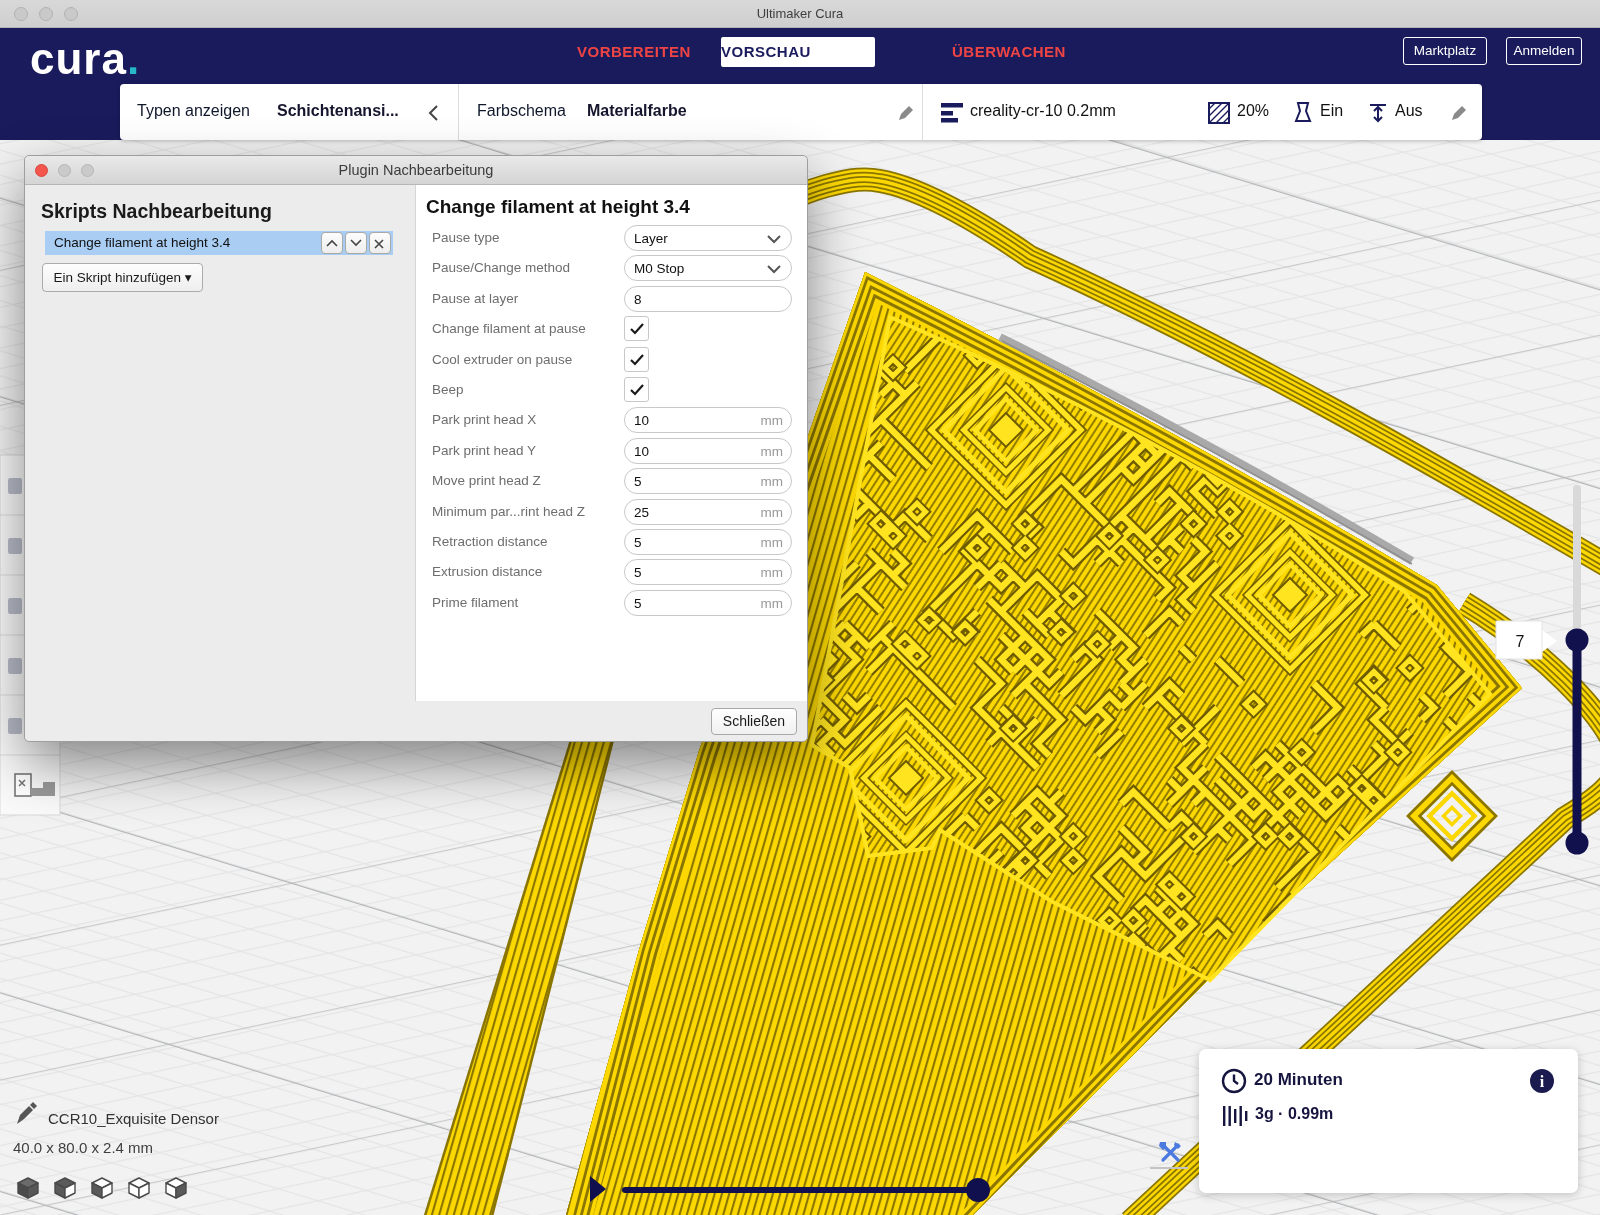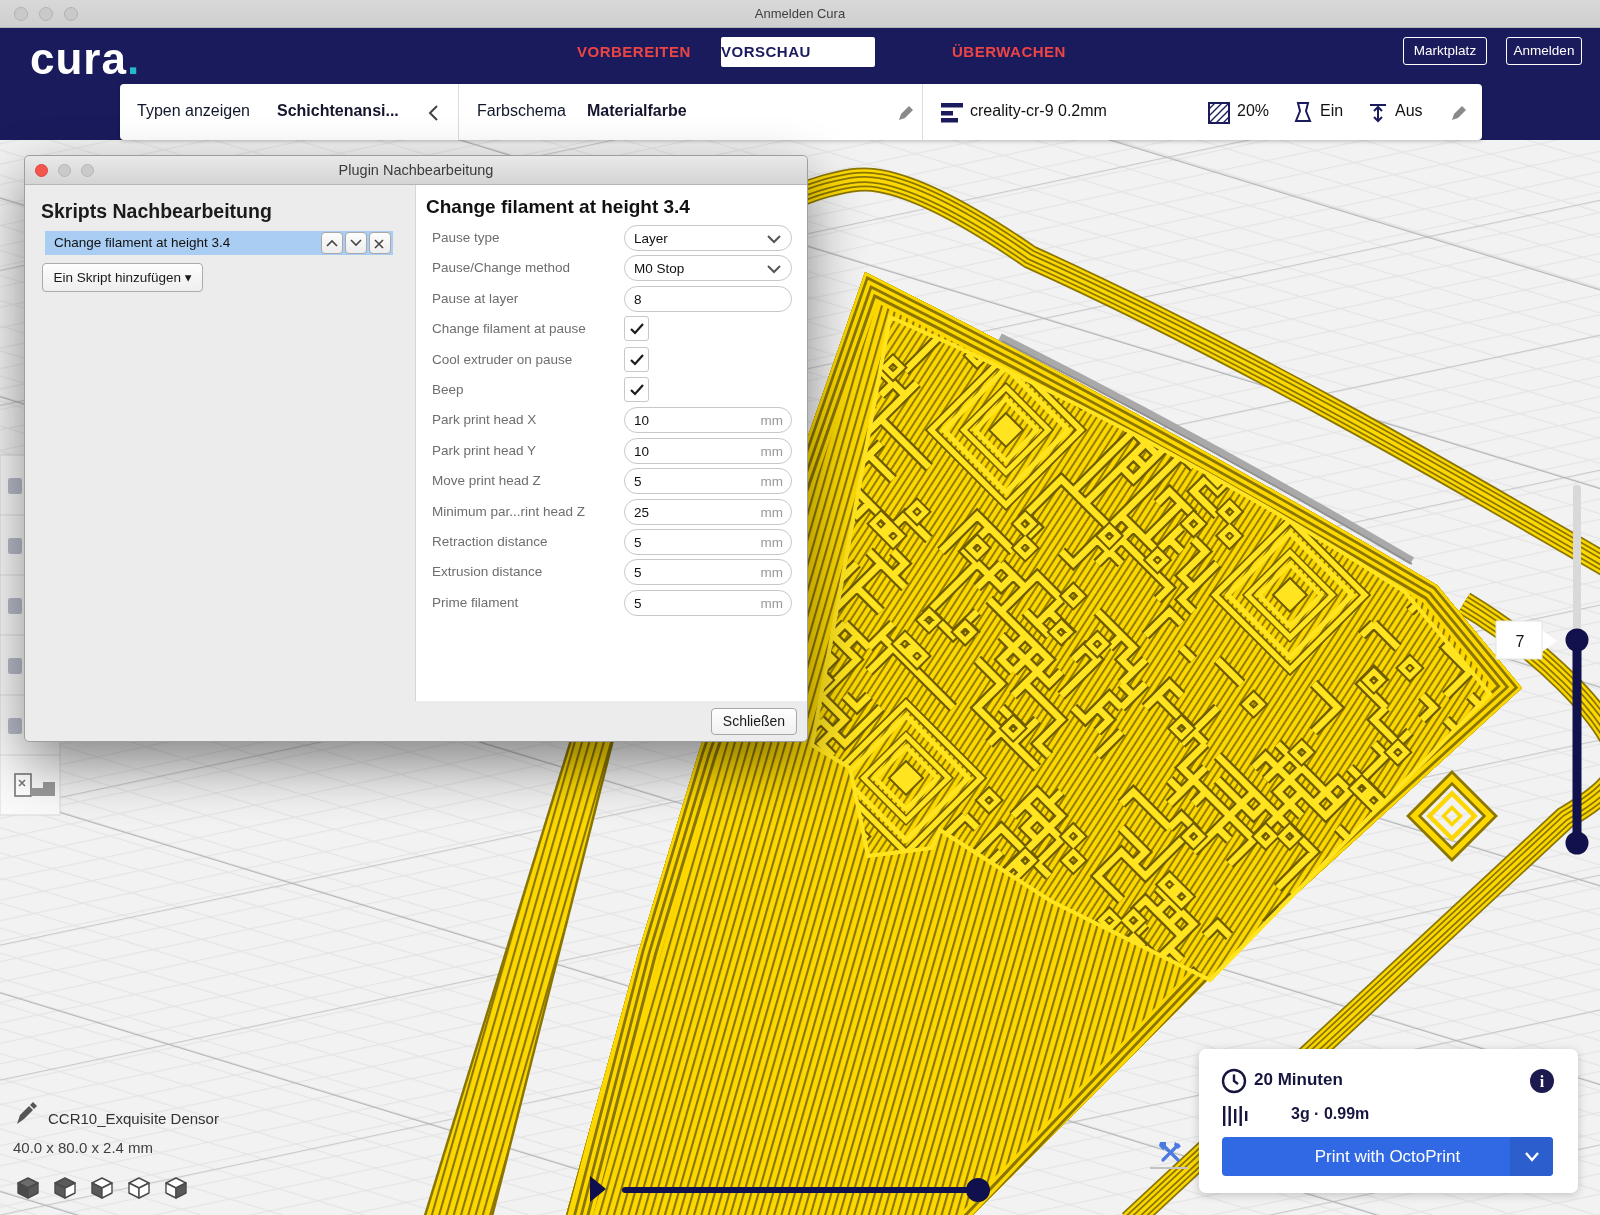--- a/index.html
+++ b/index.html
@@ -30,21 +30,21 @@
 .panel h2 { position:absolute; left:10px; top:11px; font-size:19px; font-weight:bold; color:#111; }
 .lbl { position:absolute; left:16px; font-size:13.5px; color:#6e6e6e; white-space:nowrap; }
 .ctl { position:absolute; left:208px; width:168px; height:26px; background:#fff; border:1px solid #c8c8c8; border-radius:13px; font-size:13.5px; color:#111; }
 .ctl span { position:absolute; left:9px; top:5px; }
 .ctl em { position:absolute; right:8px; top:5px; font-style:normal; color:#999; }
 .cb { position:absolute; left:208px; width:25px; height:25px; background:#fff; border:1px solid #c8c8c8; border-radius:3px; }
 .cb svg { position:absolute; left:4px; top:5px; }
 .closebtn { position:absolute; right:10px; bottom:6px; width:86px; height:27px; background:linear-gradient(#ffffff,#f0f0f0); border:1px solid #a8a8a8; border-radius:4px; font-size:14px; color:#1a1a1a; text-align:center; line-height:25px; }
 .card { position:absolute; left:1199px; top:1049px; width:379px; height:144px; background:#fff; border-radius:7px; box-shadow:0 2px 10px rgba(0,0,0,0.2); }
 .card .row1 { position:absolute; left:55px; top:21px; font-size:17px; font-weight:bold; color:#15153f; }
-.card .row2 { position:absolute; left:56px; top:56px; font-size:16px; font-weight:bold; color:#15153f;margin-left:36px; }
+.card .row2 { position:absolute; left:56px; top:56px; font-size:16px; font-weight:bold; color:#15153f; }
 .pbtn { position:absolute; left:23px; top:88px; width:331px; height:39px; background:#3168e3; border-radius:4px; color:#fff; font-size:17px; text-align:center; line-height:39px; }
 .pbtn .dd2 { position:absolute; right:0; top:0; width:43px; height:39px; background:#2c5ece; border-radius:0 4px 4px 0; }
 </style>
 </head>
 <body>
 <svg width="1600" height="1215" viewBox="0 0 1600 1215" style="position:absolute;left:0;top:0">
 <defs>
 <pattern id="stripes" width="7" height="8" patternUnits="userSpaceOnUse" patternTransform="rotate(16)">
   <rect width="7" height="8" fill="#fcd800"></rect>
   <rect width="2.1" height="8" fill="#8a7500"></rect>
@@ -233,21 +233,21 @@
     <span class="sb dark" style="left:467px;">Materialfarbe</span>
     <svg width="18" height="18" viewBox="0 0 18 18" style="position:absolute;left:777px;top:20px">
         <path d="M2,16 l2,-6 8,-8 4,4 -8,8 z" fill="#8a8a8a"></path>
       </svg>
     <span class="sb sep" style="left:802px;"></span>
     <svg width="24" height="24" viewBox="0 0 24 24" style="position:absolute;left:820px;top:17px">
         <rect x="1" y="2" width="22" height="4.5" fill="#1a1b5c"></rect>
         <rect x="1" y="10" width="12" height="4.5" fill="#1a1b5c"></rect>
         <rect x="1" y="17" width="17" height="4.5" fill="#1a1b5c"></rect>
       </svg>
-    <span class="sb" style="left:850px;color:#111;">creality-cr-9 0.2mm</span>
+    <span class="sb" style="left:850px;color:#111;">creality-cr-10 0.2mm</span>
     <svg width="24" height="24" viewBox="0 0 24 24" style="position:absolute;left:1087px;top:17px">
         <rect x="2" y="2" width="20" height="20" fill="none" stroke="#1a1b5c" stroke-width="2"></rect>
         <path d="M2,8 l6,-6 M2,15 l13,-13 M2,22 l20,-20 M9,22 l13,-13 M16,22 l6,-6" stroke="#1a1b5c" stroke-width="1.4"></path>
       </svg>
     <span class="sb" style="left:1117px;color:#111;">20%</span>
     <svg width="22" height="24" viewBox="0 0 22 24" style="position:absolute;left:1172px;top:17px">
         <path d="M6,2 h10 l-2,8 4,10 h-14 l4,-10 z" fill="none" stroke="#1a1b5c" stroke-width="2"></path>
       </svg>
     <span class="sb" style="left:1200px;color:#111;">Ein</span>
     <svg width="22" height="24" viewBox="0 0 22 24" style="position:absolute;left:1247px;top:17px">
@@ -256,21 +256,21 @@
     <span class="sb" style="left:1275px;color:#111;">Aus</span>
     <svg width="18" height="18" viewBox="0 0 18 18" style="position:absolute;left:1330px;top:20px">
         <path d="M2,16 l2,-6 8,-8 4,4 -8,8 z" fill="#8a8a8a"></path>
       </svg>
   </div>
 </div>
 <div class="titlebar">
   <span class="dot" style="left:14px;"></span>
   <span class="dot" style="left:39px;"></span>
   <span class="dot" style="left:64px;"></span>
-  <span class="t">Anmelden Cura</span>
+  <span class="t">Ultimaker Cura</span>
 </div>
 
 <div class="dialog">
   <div class="dlg-title">Plugin Nachbearbeitung</div>
   <span class="tl" style="left:10px;background:#f4564e;border:1px solid #d8453e;"></span>
   <span class="tl" style="left:33px;background:#cacaca;border:1px solid #b5b5b5;"></span>
   <span class="tl" style="left:56px;background:#cacaca;border:1px solid #b5b5b5;"></span>
   <div class="dlg-h1">Skripts Nachbearbeitung</div>
   <div class="sel">Change filament at height 3.4</div>
   <span class="mbtn" style="left:296px;">
@@ -379,18 +379,13 @@
         <rect x="11" y="6" width="2.4" height="14"></rect>
         <rect x="16.5" y="3" width="2.4" height="20"></rect>
         <rect x="22" y="8" width="2.4" height="10"></rect>
       </g>
     </svg>
   <div class="row2">3g · 0.99m</div>
   <svg width="24" height="24" viewBox="0 0 24 24" style="position:absolute;left:331px;top:20px">
       <circle cx="12" cy="12" r="12" fill="#1b1b50"></circle>
       <text x="12" y="18" font-size="16" font-weight="bold" font-family="Liberation Serif, serif" fill="#fff" text-anchor="middle">i</text>
     </svg>
-  <div class="pbtn">Print with OctoPrint
-    <span class="dd2"><svg width="16" height="10" viewBox="0 0 16 10" style="margin-top:15px">
-          <path d="M2,1 L8,8 L14,1" fill="none" stroke="#fff" stroke-width="2.4"></path>
-        </svg></span>
-  </div>
 </div>
 
 </body></html>

